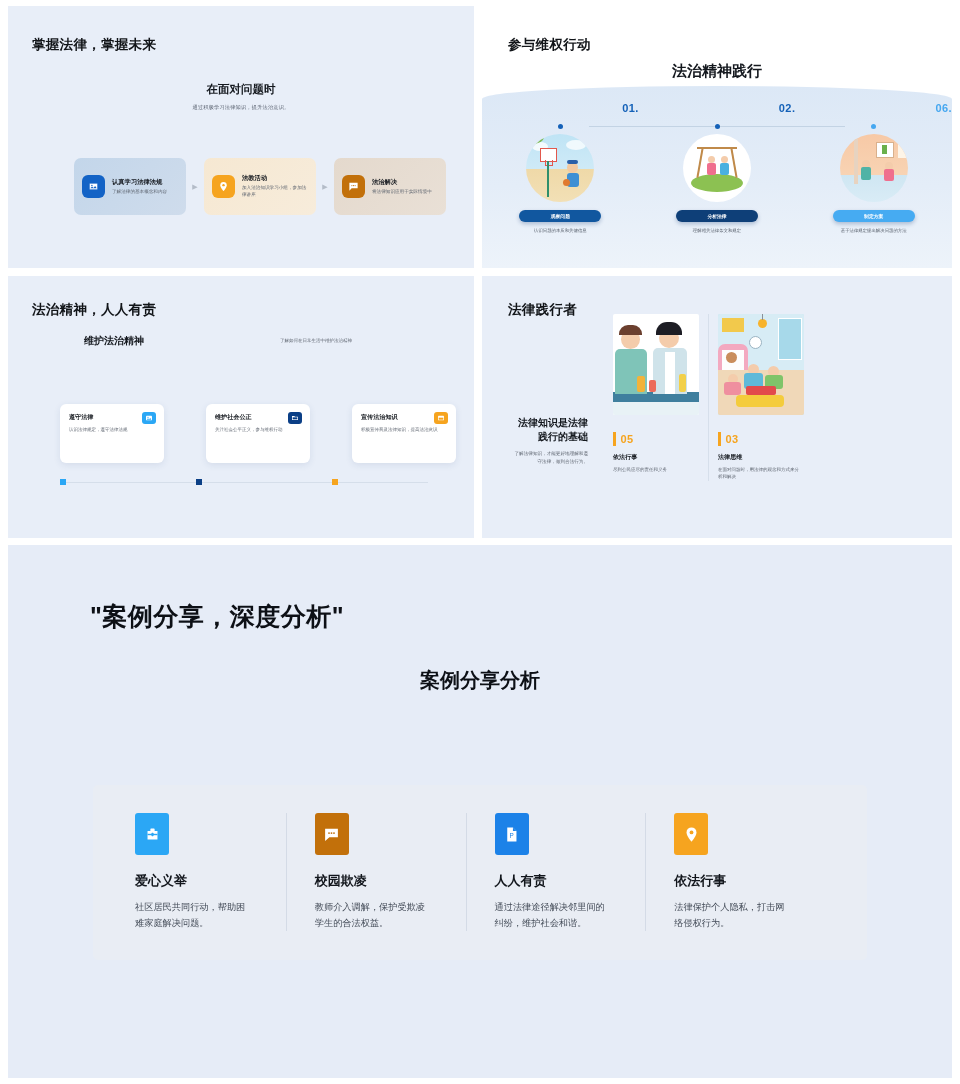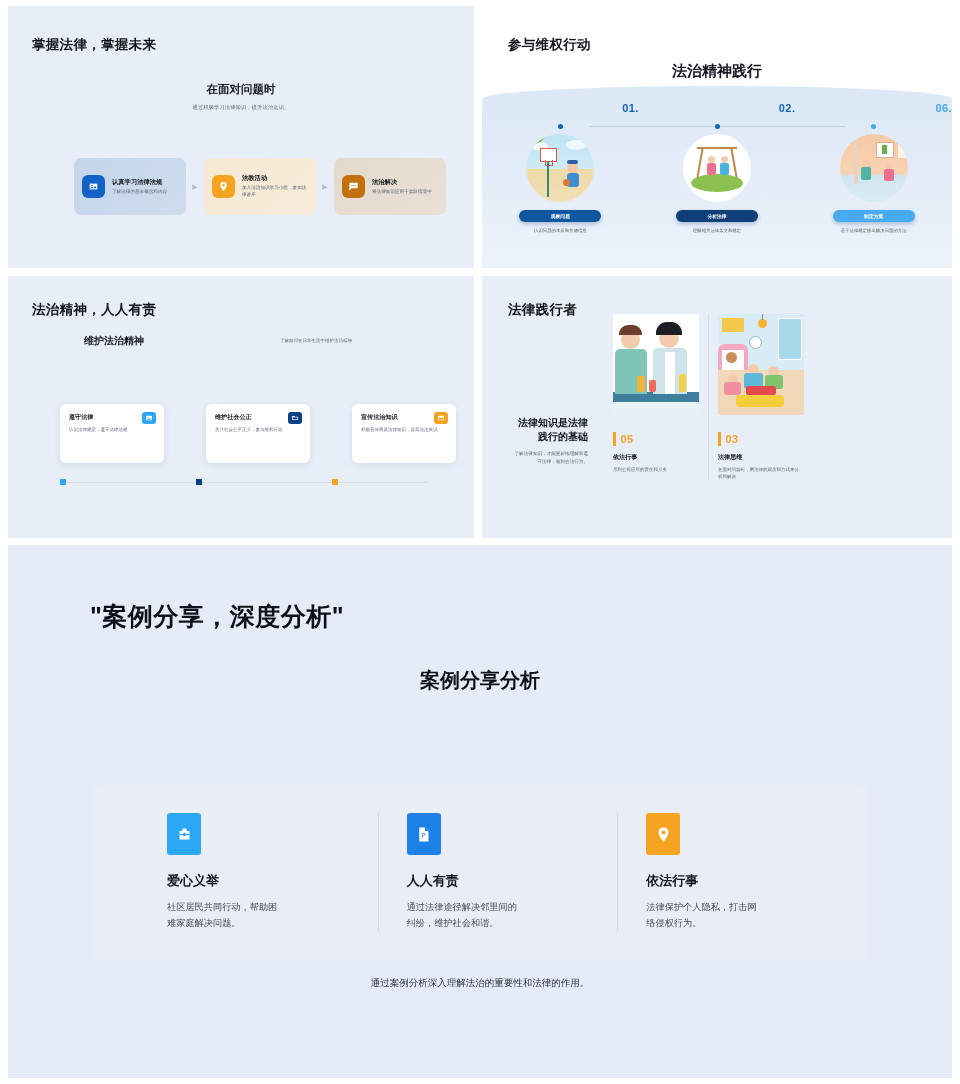--- a/index.html
+++ b/index.html
@@ -114,21 +114,21 @@
 
   
   .bigsec { position:absolute; left:8px; top:545px; width:944px; height:533px; background:#e6ecf7; }
   .big-quote { position:absolute; left:82px; top:55px; font-size:25px; font-weight:bold;
     color:#0d1016; letter-spacing:.5px; }
   .big-h { position:absolute; left:0; right:0; top:122px; text-align:center;
     font-size:20px; font-weight:bold; color:#0d1016; }
   .big-panel { position:absolute; left:85px; top:240px; width:774px; height:175px;
     background:#e9edf4; border-radius:5px; }
   .big-cols { position:absolute; left:0; top:28px; width:774px; display:flex; padding:0 42px; }
-  .big-col { flex:1; padding:0 22px 0 0; position:relative;margin-left:32px; }
+  .big-col { flex:1; padding:0 22px 0 0; position:relative; }
   .big-col + .big-col { border-left:1px solid #d4dbe6; padding-left:28px; }
   .big-ico { width:34px; height:42px; border-radius:3px; display:flex;
     align-items:center; justify-content:center; color:#fff; font-size:15px; }
   .gi-1{background:#2ba7f5;} .gi-2{background:#c2700a;}
   .gi-3{background:#1c82e8;} .gi-4{background:#f6a41f;}
   .big-t { font-size:13px; font-weight:bold; color:#12161c; margin-top:17px; }
   .big-d { font-size:9.2px; color:#444c58; line-height:1.75; margin-top:9px; width:118px; }
   .big-foot { position:absolute; left:0; right:0; top:977px; text-align:center;
     font-size:9.5px; color:#2c333d; }
   .bigsec .big-foot { top:432px; }
@@ -418,20 +418,32 @@
                 <path d="M9 5h6v2h4v12H5V7h4z"></path>
                 <rect x="9" y="3.5" width="6" height="2.2" rx="1" fill="#fff"></rect>
                 <rect x="5" y="11" width="14" height="2" fill="#2ba7f5"></rect>
                 <rect x="10.5" y="9.5" width="3" height="5" rx="1" fill="#2ba7f5"></rect>
               </svg>
           </div>
           <div class="big-t">爱心义举</div>
           <div class="big-d">社区居民共同行动，帮助困难家庭解决问题。</div>
         </div>
 
+        <div class="big-col">
+          <div class="big-ico gi-2">
+            <svg width="17" height="17" viewBox="0 0 24 24" fill="#fff">
+                <path d="M3 4h18v12H9l-6 5z"></path>
+                <circle cx="8.5" cy="10" r="1.3" fill="#c2700a"></circle>
+                <circle cx="12" cy="10" r="1.3" fill="#c2700a"></circle>
+                <circle cx="15.5" cy="10" r="1.3" fill="#c2700a"></circle>
+              </svg>
+          </div>
+          <div class="big-t">校园欺凌</div>
+          <div class="big-d">教师介入调解，保护受欺凌学生的合法权益。</div>
+        </div>
 
         <div class="big-col">
           <div class="big-ico gi-3">
             <svg width="17" height="17" viewBox="0 0 24 24" fill="#fff">
                 <path d="M6 2h8l5 5v15H6z"></path>
                 <path d="M14 2v5h5" fill="#1c82e8"></path>
                 <text x="9" y="17" font-size="9" fill="#1c82e8" font-family="Liberation Sans, sans-serif">P</text>
               </svg>
           </div>
           <div class="big-t">人人有责</div>
@@ -445,16 +457,15 @@
                 <circle cx="12" cy="9" r="2.7" fill="#f6a41f"></circle>
               </svg>
           </div>
           <div class="big-t">依法行事</div>
           <div class="big-d">法律保护个人隐私，打击网络侵权行为。</div>
         </div>
 
       </div>
     </div>
 
-    <div class="big-foot">通过案例分析深入理解法治的重要性和法律的作用。</div>
   </div>
 
 </div>
 
 </body></html>

